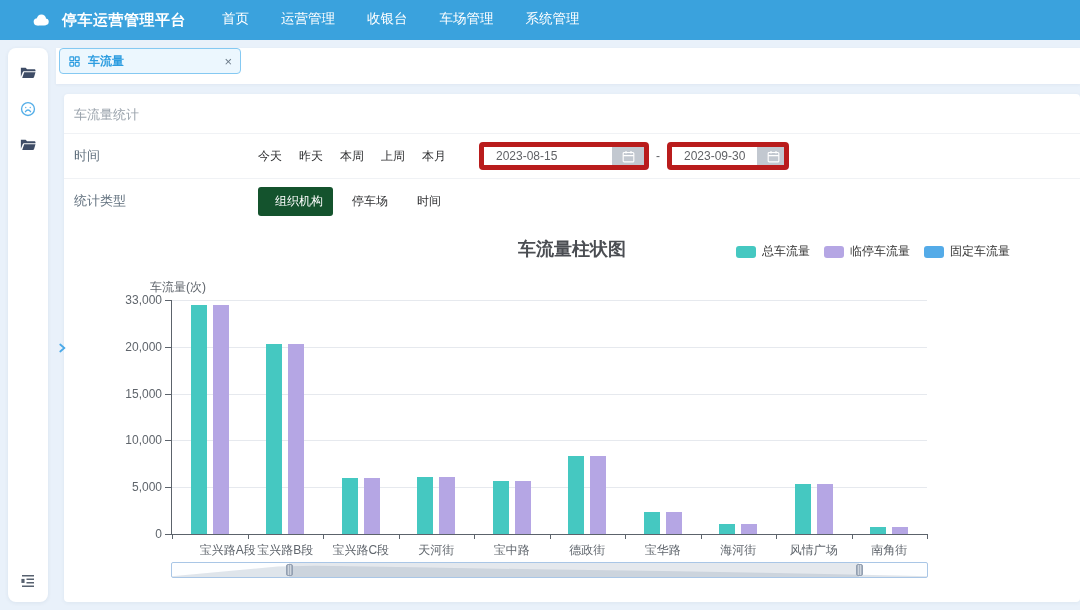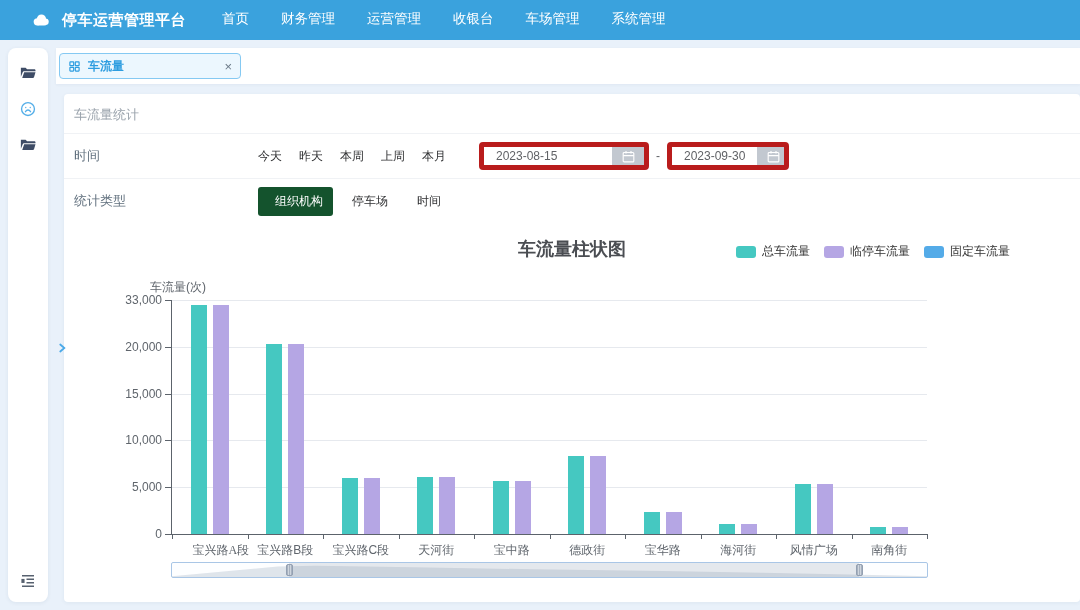--- a/index.html
+++ b/index.html
@@ -19,21 +19,21 @@
   .nav-item.active{background:rgba(255,255,255,.22);}
   
   .sidebar{position:absolute;left:8px;top:48px;bottom:8px;width:40px;background:#fff;
     border-radius:8px;box-shadow:0 1px 4px rgba(30,60,90,.07);
     display:flex;flex-direction:column;align-items:center;padding-top:16px;box-sizing:border-box;}
   .side-icon{width:18px;height:18px;margin-bottom:18px;cursor:pointer;}
   .side-bottom{margin-top:auto;margin-bottom:12px;}
   .expand-handle{position:absolute;left:55px;top:338px;width:14px;height:20px;z-index:6;cursor:pointer;}
   
   .content{position:absolute;left:56px;top:40px;right:0;bottom:0;display:flex;flex-direction:column;padding-top:8px;}
-  .tabstrip{flex:0 0 36px;background:#fff;display:flex;align-items:center;padding-left:3px;
+  .tabstrip{flex:0 0 36px;background:#fff;display:flex;padding-left:3px;
     box-shadow:0 1px 3px rgba(30,60,90,.05);}
   .tab{width:164px;height:24px;border:1px solid #85c9f2;background:#ecf7fe;border-radius:4px;
     display:flex;align-items:center;padding:0 8px;color:#2d9de0;font-size:12px;font-weight:bold;cursor:pointer;}
   .tab .tab-icon{width:13px;height:13px;}
   .tab .tab-label{margin-left:7px;}
   .tab .tab-close{margin-left:auto;color:#6b7a88;font-weight:normal;font-size:13px;line-height:1;cursor:pointer;}
   .card{background:#fff;margin-top:10px;margin-bottom:8px;flex:1;border-radius:4px;
     box-shadow:0 1px 4px rgba(30,60,90,.06);position:relative;padding-top:10px;
     display:flex;flex-direction:column;overflow:hidden;margin-left:8px;}
   .section-title{color:#9aa3ac;font-size:13px;padding:2px 0 9px 10px;}
@@ -88,21 +88,20 @@
             <circle cx="12.5" cy="11" r="5"></circle>
             <circle cx="16.8" cy="14" r="3.6"></circle>
             <rect x="7.5" y="13" width="10" height="5" rx="2"></rect>
           </g>
         </svg>
     </span>
     <span class="app-title">停车运营管理平台</span>
   </div>
   <div class="nav" id="nav">
       <div class="nav-item">首页</div>
-      <div class="nav-item">财务管理</div>
       <div class="nav-item">运营管理</div>
       <div class="nav-item">收银台</div>
       <div class="nav-item">车场管理</div>
       <div class="nav-item">系统管理</div>
     </div>
 </div>
 
 <div class="sidebar">
   <span class="side-icon">
     <svg viewBox="0 0 24 24" width="18" height="18">
@@ -233,21 +232,21 @@
           <div class="ytick-mark" style="top: 77px;"></div>
         </div>
       <div class="plot" id="plot">
           <div class="gridline" style="top: 187.2px;"></div>
           <div class="gridline" style="top: 140.4px;"></div>
           <div class="gridline" style="top: 93.6px;"></div>
           <div class="gridline" style="top: 46.8px;"></div>
           <div class="gridline" style="top: 0px;"></div>
           <div class="bar" style="left: 18.75px; height: 229px; background: rgb(69, 200, 193);"></div>
           <div class="bar" style="left: 40.75px; height: 229px; background: rgb(181, 166, 228);"></div>
-          <div class="xlabel" style="left: 11px; width: 75.5px; font-family: Liberation Serif, serif;">宝兴路A段</div>
+          <div class="xlabel" style="left: 18px; width: 75.5px;">宝兴路A段</div>
           <div class="bar" style="left: 94.25px; height: 190px; background: rgb(69, 200, 193);"></div>
           <div class="bar" style="left: 116.25px; height: 190px; background: rgb(181, 166, 228);"></div>
           <div class="xlabel" style="left: 75.5px; width: 75.5px;">宝兴路B段</div>
           <div class="bar" style="left: 169.75px; height: 56px; background: rgb(69, 200, 193);"></div>
           <div class="bar" style="left: 191.75px; height: 56px; background: rgb(181, 166, 228);"></div>
           <div class="xlabel" style="left: 151px; width: 75.5px;">宝兴路C段</div>
           <div class="bar" style="left: 245.25px; height: 57px; background: rgb(69, 200, 193);"></div>
           <div class="bar" style="left: 267.25px; height: 57px; background: rgb(181, 166, 228);"></div>
           <div class="xlabel" style="left: 226.5px; width: 75.5px;">天河街</div>
           <div class="bar" style="left: 320.75px; height: 53px; background: rgb(69, 200, 193);"></div>

